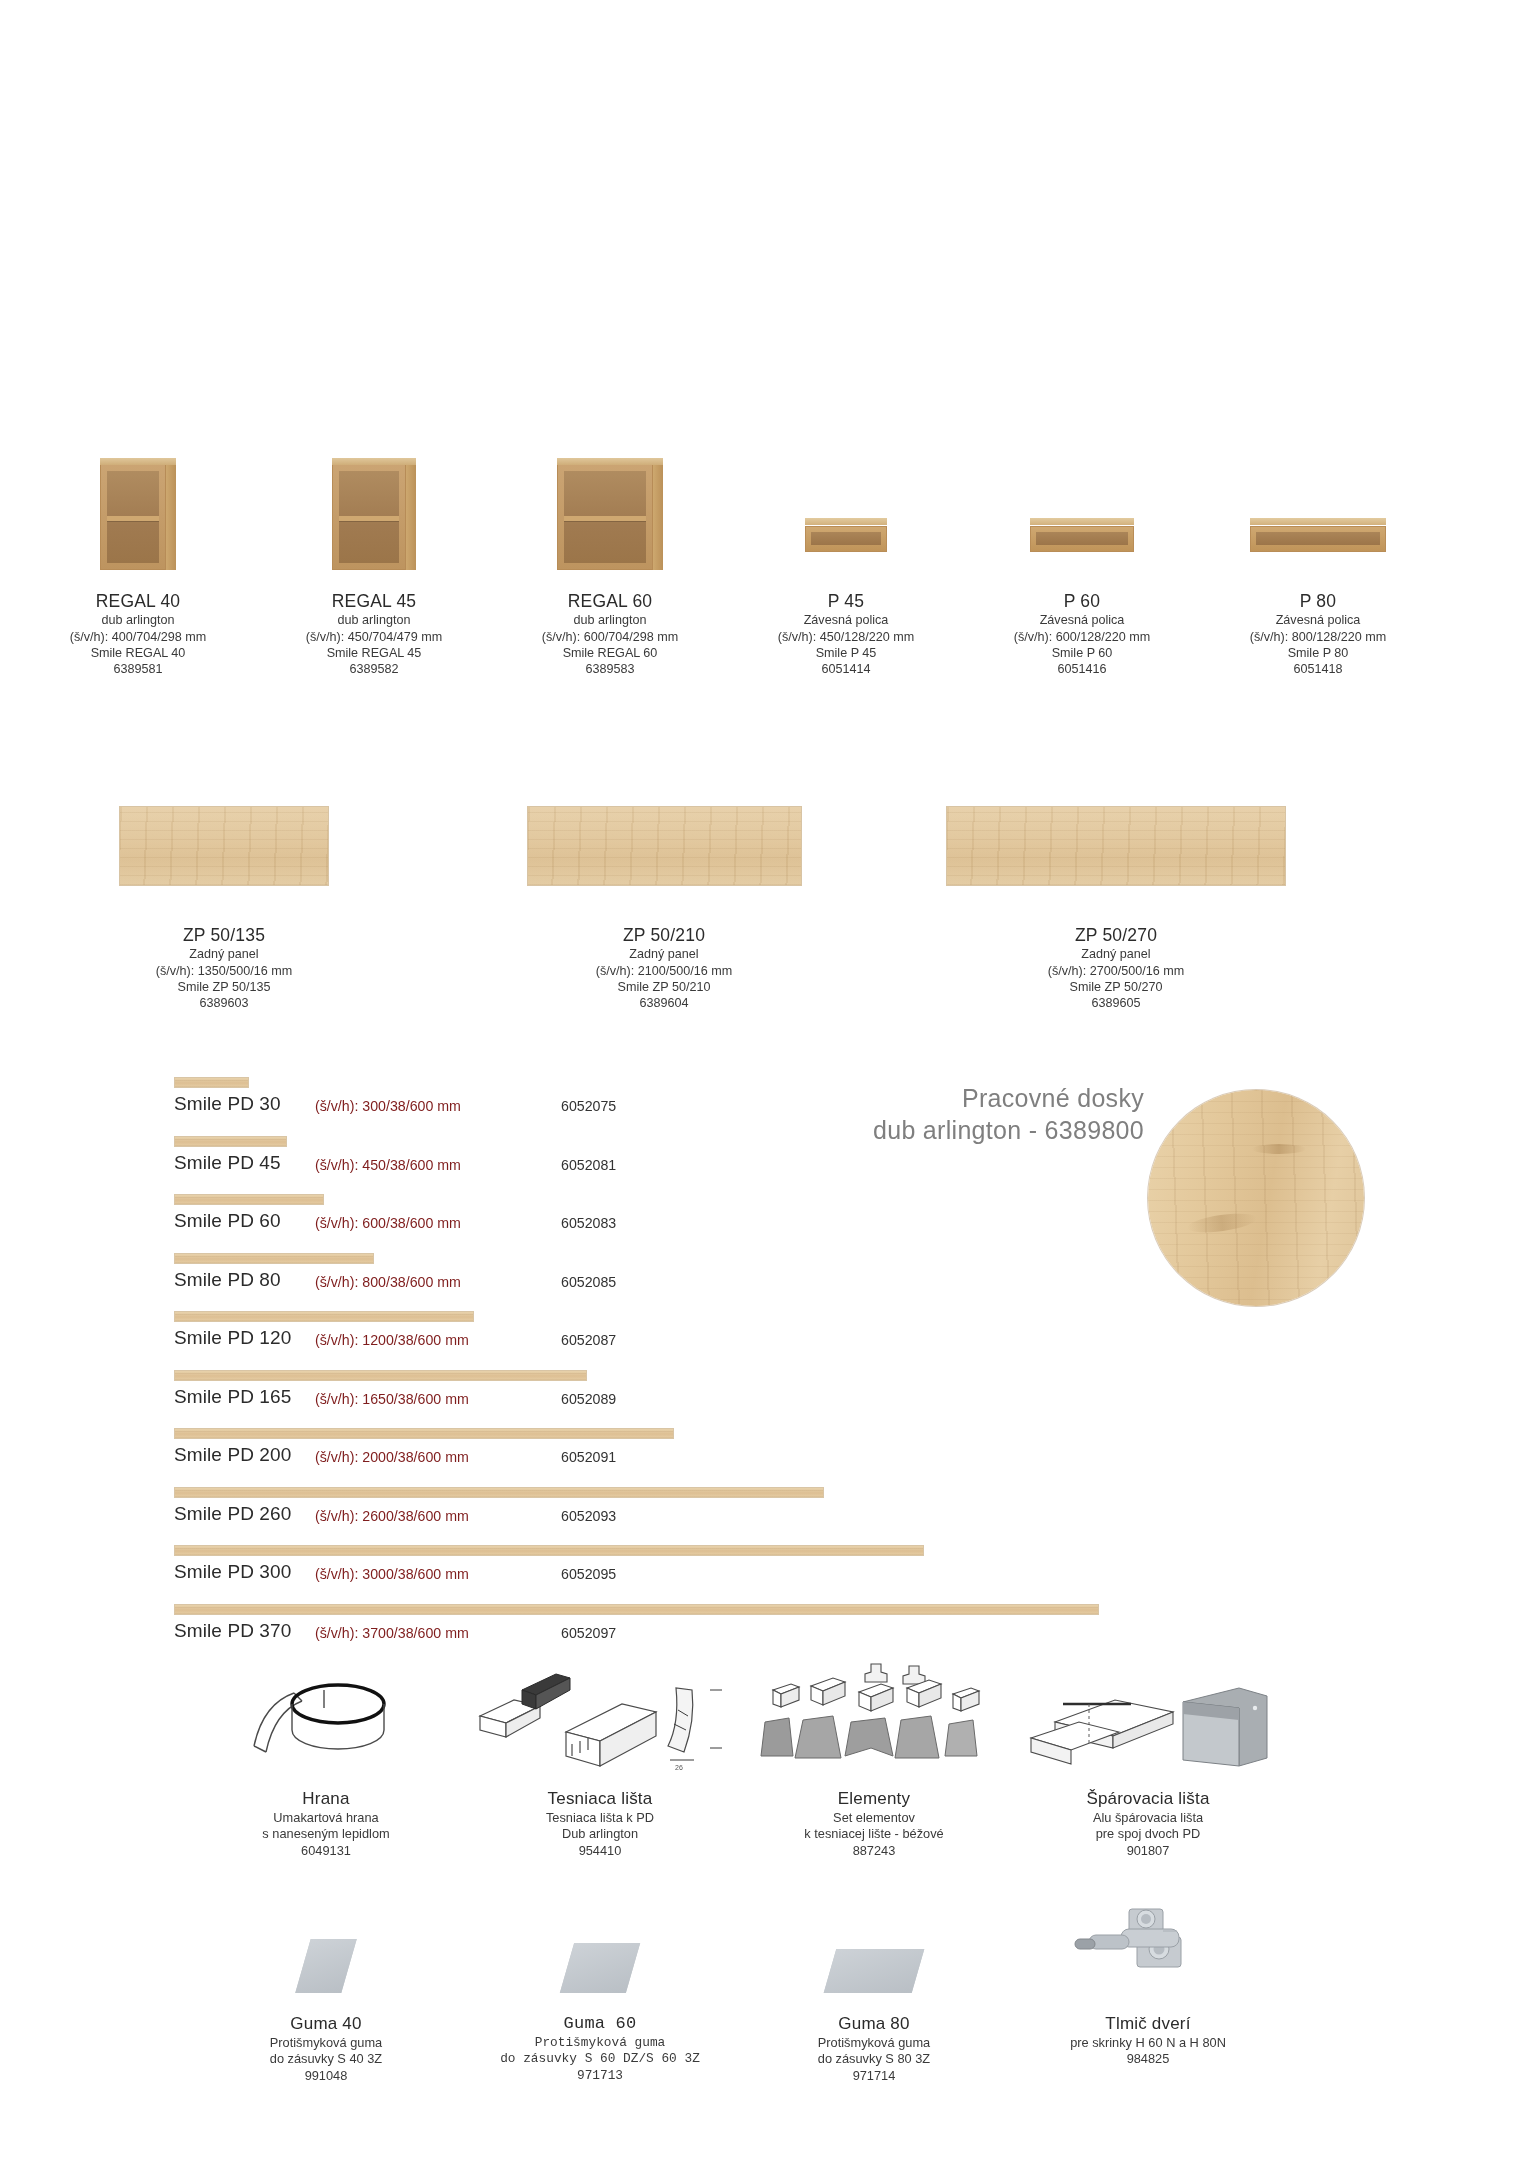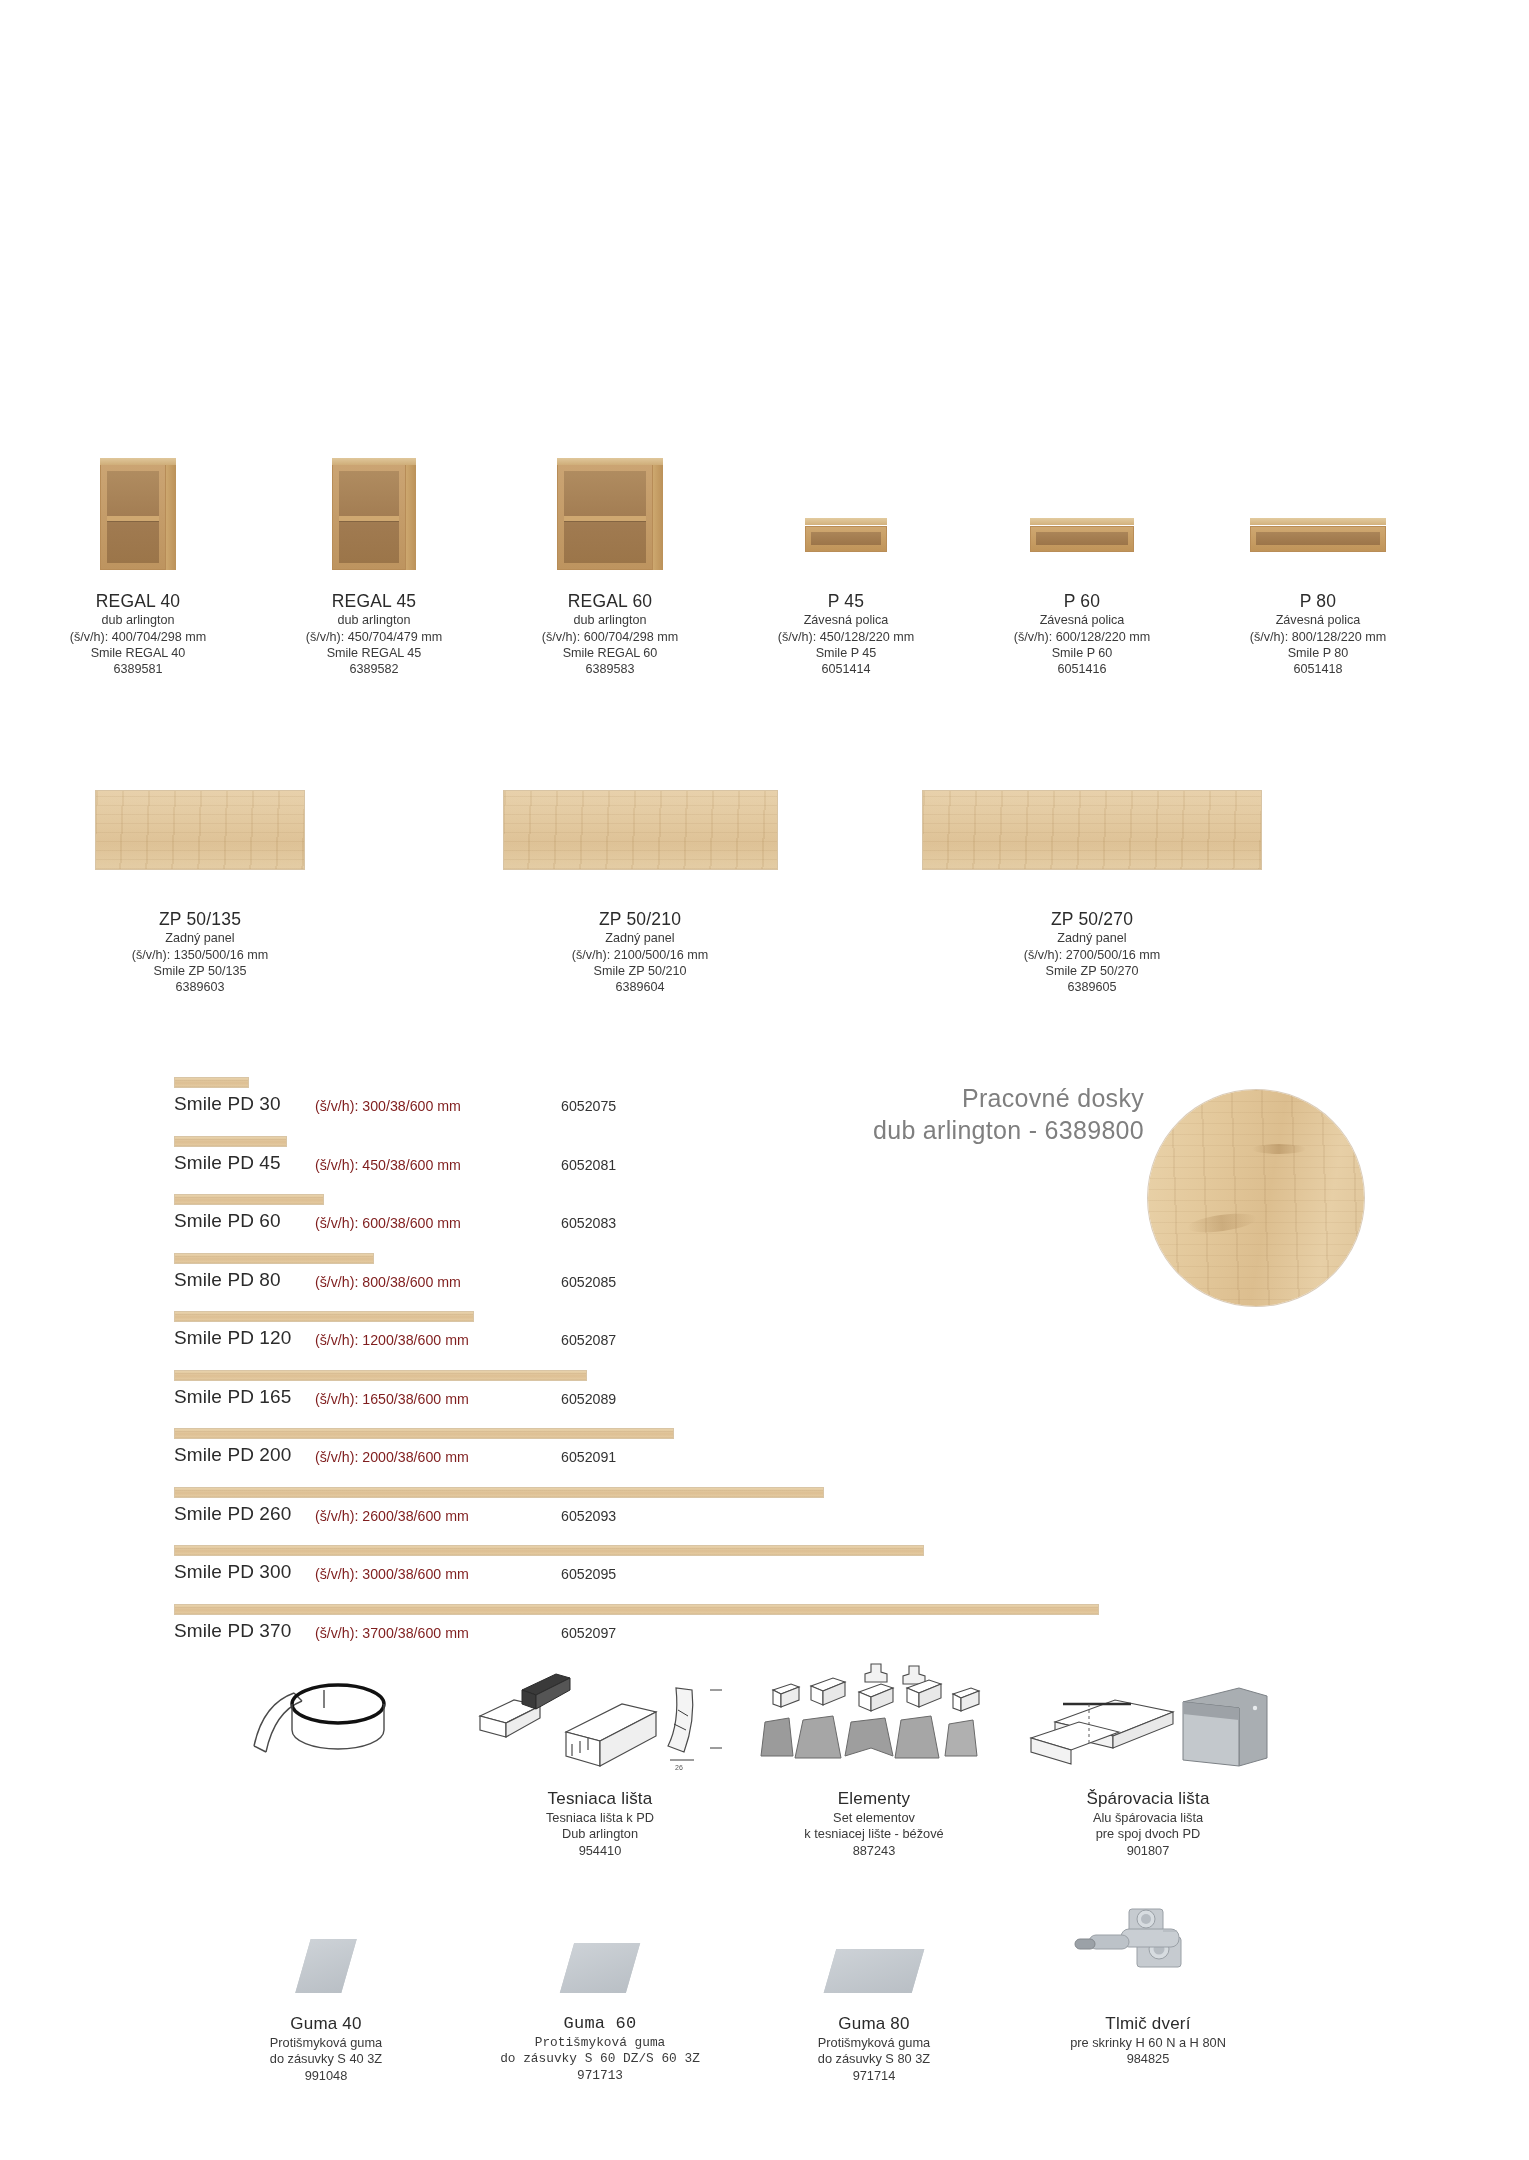--- a/index.html
+++ b/index.html
@@ -66,21 +66,21 @@
     position:absolute;left:5px;right:5px;top:5px;bottom:6px;
     background:linear-gradient(180deg,#ab8558,#9c7549);
   }
   .wshelf .wt{
     position:absolute;top:0;left:0;height:7px;
     background:linear-gradient(180deg,#e3cb9f,#d2b17d);
   }
 
   
   #row2{position:absolute;left:0;top:790px;width:1529px;height:240px;}
-  .zp{position:absolute;top:0;}
+  .zp{position:absolute;top:16px;margin-left:24px;}
   .zp .panel{
     position:relative;height:80px;
     border:1px solid #d8c4a4;box-sizing:border-box;
   }
   .zp .cap{position:absolute;left:0;width:100%;top:118px;}
 
   .woodtex{
     background:
       repeating-linear-gradient(0deg,
         rgba(150,112,66,.10) 0px,rgba(150,112,66,.10) 1px,
@@ -395,20 +395,26 @@
         <path d="M20 92 C26 64 38 48 56 41"></path>
         <path d="M8 86 L20 92"></path>
         <path d="M48 33 L56 41"></path>
         <ellipse cx="92" cy="44" rx="46" ry="19" stroke="#111" stroke-width="3.4"></ellipse>
         <path d="M46 44 V70"></path>
               <path d="M138 44 V70"></path>
         <path d="M46 70 C46 81 67 89 92 89 C117 89 138 81 138 70"></path>
         <path d="M78 30 L78 48"></path>
       </g>
     </svg>
+        </div>
+        <div class="cap">
+          <div class="nm">Hrana</div>
+          <div class="sub">Umakartová hrana</div>
+          <div class="sub">s naneseným lepidlom</div>
+          <div class="code">6049131</div>
         </div>
       </div>
       <div class="acc" style="left: 460px;">
         <div class="art">
     <svg width="260" height="115" viewBox="0 0 260 115">
       <g fill="#fff" stroke="#4b4b4b" stroke-width="1.2">
         <path d="M10 56 L44 40 L70 46 L36 63 Z"></path>
         <path d="M10 56 L10 70 L36 77 L36 63 Z"></path>
         <path d="M36 63 L70 46 L70 58 L36 77 Z" fill="#ededed"></path>
       </g>

